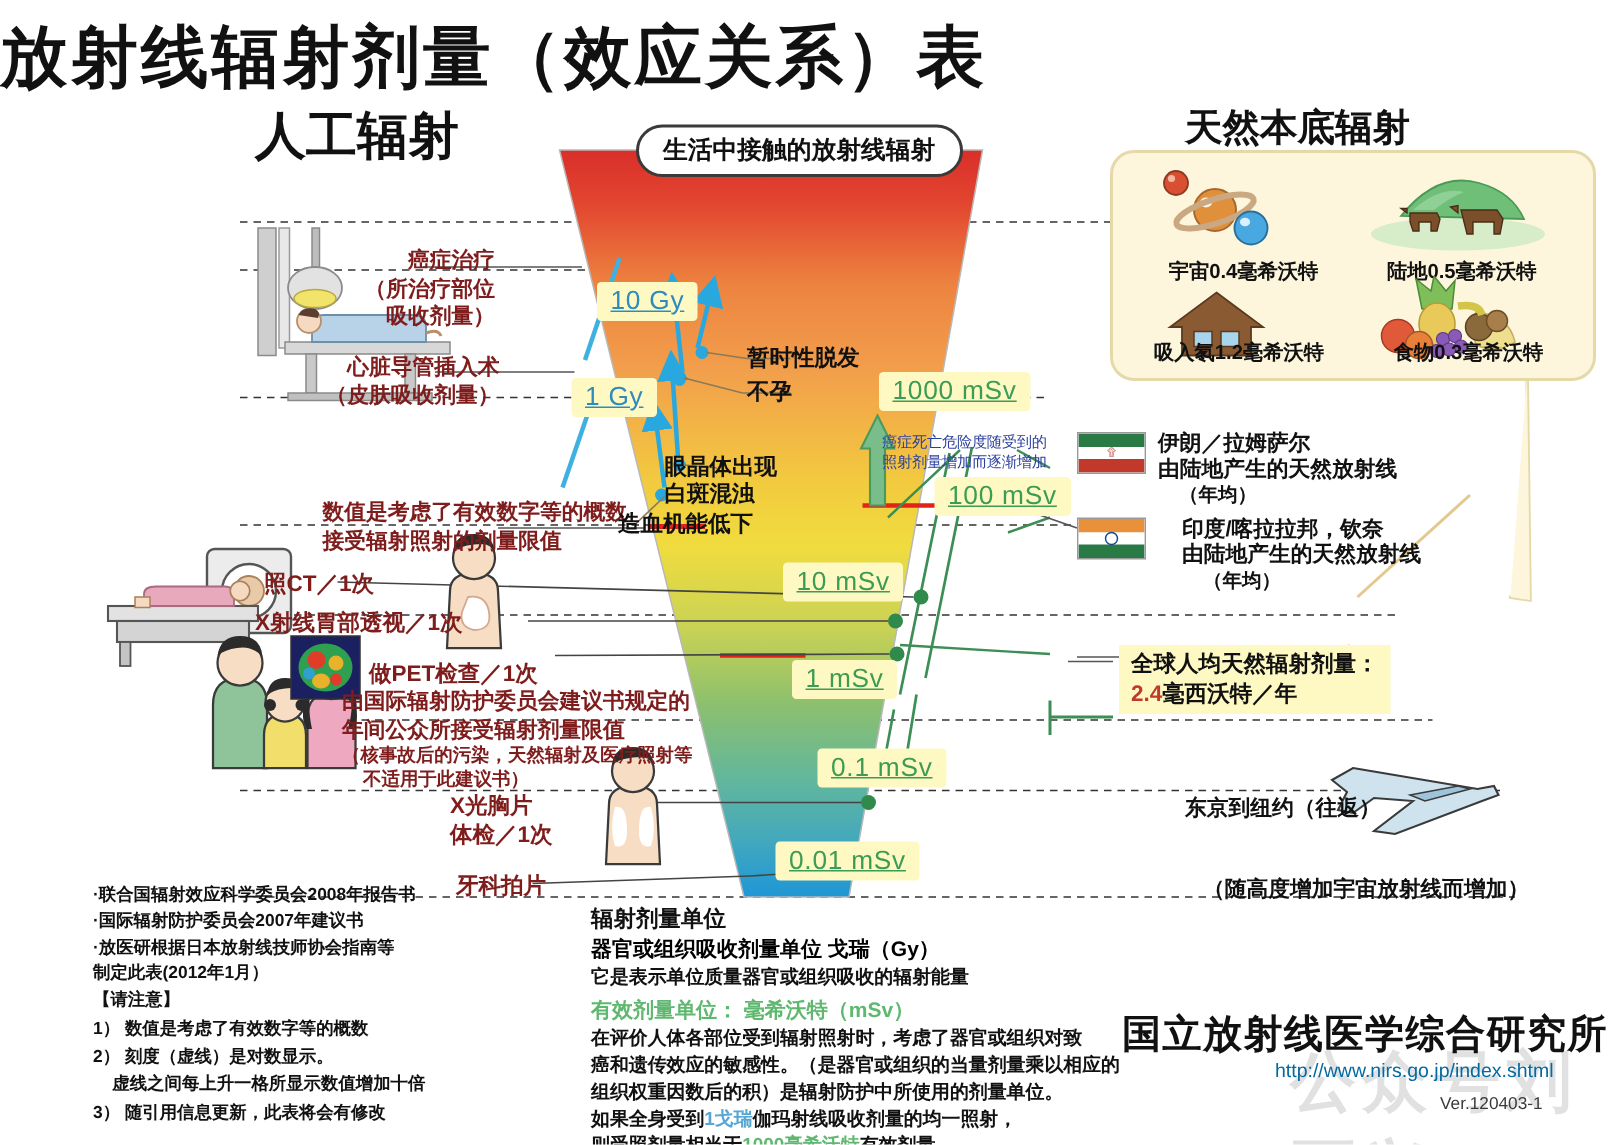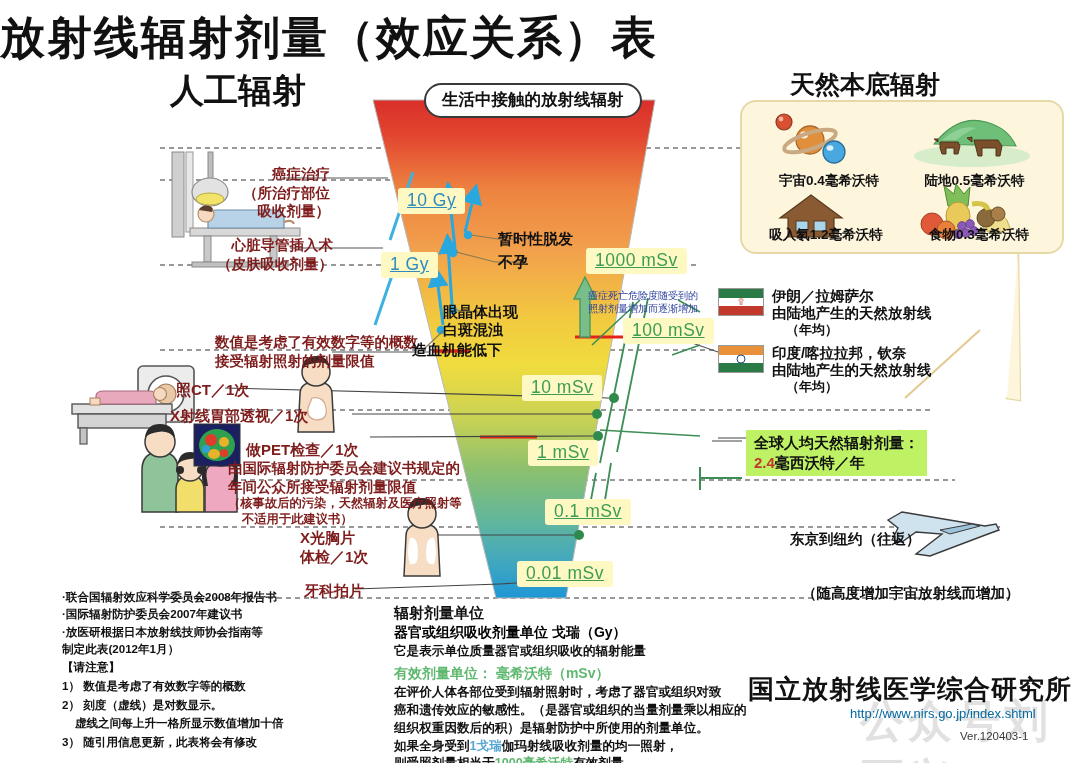--- a/index.html
+++ b/index.html
@@ -51,21 +51,21 @@
   .nat-cell{position:absolute;text-align:center;font-size:13.5px;font-weight:bold;color:#111;}
 
   
   .flag{width:44px;height:26px;border:1px solid #999;position:relative;overflow:hidden;}
   .flag .band{position:absolute;left:0;width:100%;height:33.34%;}
   .legend-txt{font-size:14.5px;font-weight:bold;line-height:1.18;color:#111;}
   .legend-txt .ind{padding-left:14px;}
 
   
   #world-avg{
-    left:746px;top:430px;background:#bef264;padding:3px 8px 4px 8px;
+    left:746px;top:430px;background:#fef9c3;padding:3px 8px 4px 8px;
     font-size:15px;font-weight:bold;line-height:1.3;color:#111;
   }
   #world-avg .num{color:#c0392b;}
 
   
   #notes1{left:62px;top:588px;font-size:11.6px;line-height:1.5;font-weight:bold;color:#111;}
   #notes2{left:62px;top:658px;font-size:11.6px;line-height:1.62;font-weight:bold;color:#111;}
 
   
   #units{left:394px;top:602px;font-size:12.6px;line-height:1.42;color:#111;font-weight:bold;}
@@ -420,21 +420,21 @@
       <div class="band" style="top:66.68%;background:#c0392b;"></div>
       <div style="position:absolute;left:50%;top:50%;transform:translate(-50%,-50%);color:#c0392b;font-size:8px;">۩</div>
     </div>
     <div class="legend-txt">
       <div>伊朗／拉姆萨尔</div>
       <div>由陆地产生的天然放射线</div>
       <div class="ind" style="font-size:13px;">（年均）</div>
     </div>
   </div>
 
-  <div class="abs" style="left:718px;top:345px;display:flex;gap:8px;align-items:flex-start;">
+  <div class="abs" style="left:718px;top:345px;display:flex;gap:24px;align-items:flex-start;">
     <div class="flag">
       <div class="band" style="top:0;background:#e8913a;"></div>
       <div class="band" style="top:33.34%;background:#ffffff;"></div>
       <div class="band" style="top:66.68%;background:#2a7a46;"></div>
       <div style="position:absolute;left:50%;top:50%;transform:translate(-50%,-50%);width:7px;height:7px;border:1.4px solid #1b4a8a;border-radius:50%;"></div>
     </div>
     <div class="legend-txt">
       <div>印度/喀拉拉邦，钦奈</div>
       <div>由陆地产生的天然放射线</div>
       <div class="ind" style="font-size:13px;">（年均）</div>

